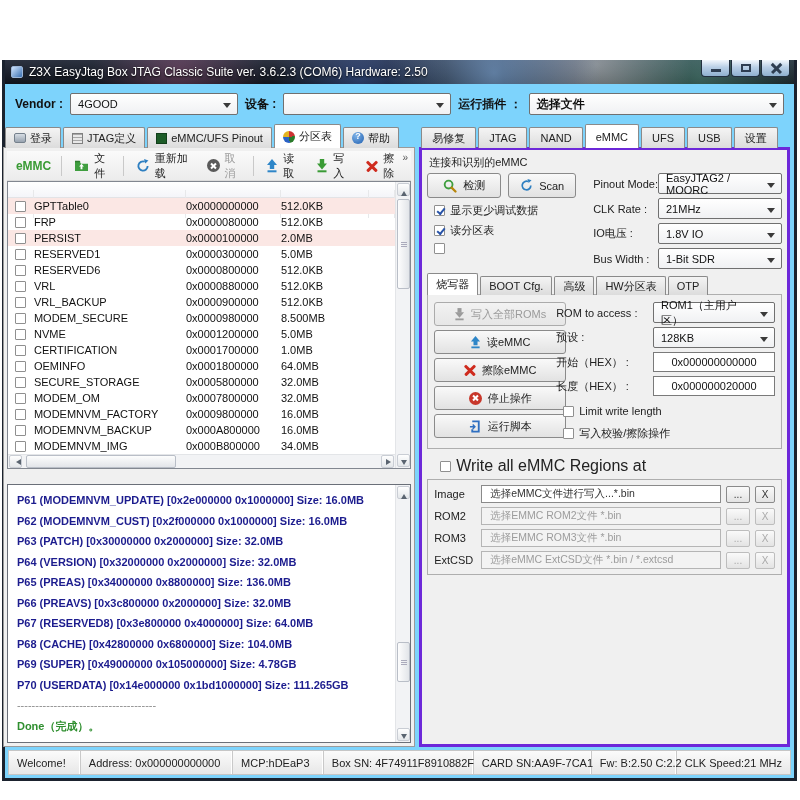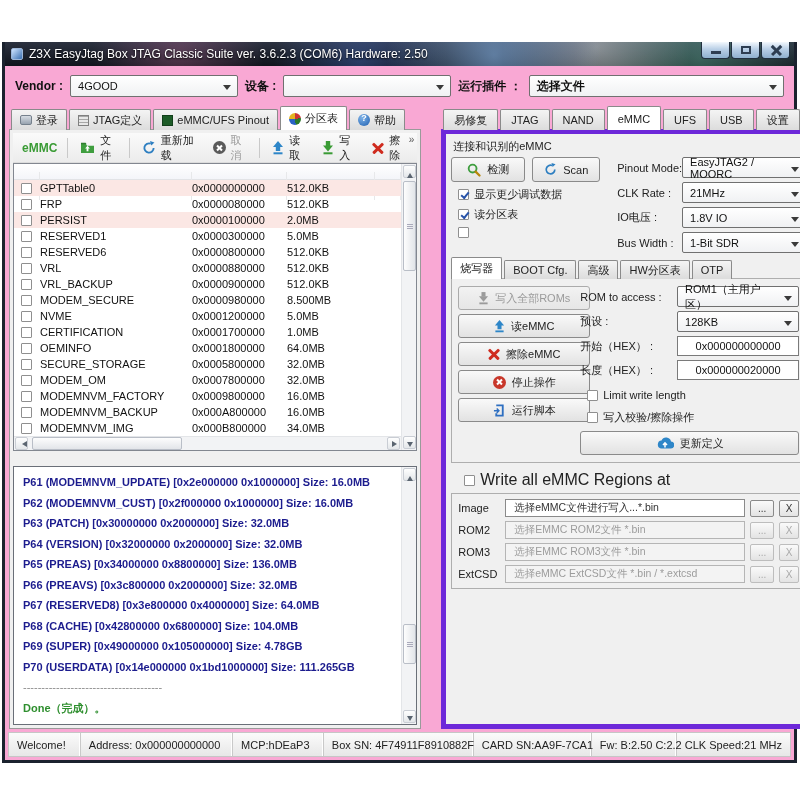--- a/index.html
+++ b/index.html
@@ -1,21 +1,21 @@
 <!DOCTYPE html>
 <html><head>
 <meta charset="utf-8">
 <style>
   * { margin:0; padding:0; box-sizing:border-box; }
   html,body { width:800px; height:800px; background:#fff; font-family:"Liberation Sans","DejaVu Sans",sans-serif; }
   .page { position:relative; width:800px; height:800px; background:#fff; overflow:hidden; }
 
   
-  .window { position:absolute; left:2px; top:42px; width:795px; height:721px;
-            background:#f9a8d4; border:3px solid #1b222e; border-top:0; }
+  .window { position:absolute; left:2px; top:60px; width:795px; height:721px;
+            background:#7dd3fc; border:3px solid #1b222e; border-top:0; }
   .titlebar { position:relative; height:24px; color:#fff; font-size:12px;
     background:
       radial-gradient(circle at 62% 55%, rgba(150,200,255,.55), transparent 22%),
       radial-gradient(circle at 75% 20%, rgba(255,255,255,.45), transparent 16%),
       radial-gradient(circle at 88% 70%, rgba(140,255,210,.30), transparent 18%),
       radial-gradient(circle at 22% 40%, rgba(255,130,190,.25), transparent 14%),
       radial-gradient(circle at 45% 80%, rgba(90,140,255,.30), transparent 20%),
       linear-gradient(#2c3240,#10141c);
     display:flex; align-items:center; padding:0 6px; }
   .appicon { width:12px; height:12px; border:1px solid #9db6d8; border-radius:2px;
@@ -35,21 +35,21 @@
   .tlabel { font-weight:bold; white-space:nowrap; }
   .combo { position:relative; height:22px; border:1px solid #707070; border-radius:2px;
     background:linear-gradient(#fff,#f0f1f3); display:flex; align-items:center;
     padding:0 20px 0 7px; font-size:11px; color:#111; }
   .combo::after { content:""; position:absolute; right:6px; top:9px;
     border:4px solid transparent; border-top:5px solid #3a3a3a; }
   .combo.bold { font-weight:bold; font-size:12px; }
   .w-vendor{ width:168px; } .w-device{ width:168px; } .w-plugin{ flex:1; }
 
   
-  .main { position:absolute; left:4px; right:4px; top:64px; bottom:31px; display:flex; gap:20px; }
+  .main { position:absolute; left:4px; right:4px; top:64px; bottom:31px; display:flex; gap:4px;justify-content:flex-end; }
   .leftpane { width:414px; display:flex; flex-direction:column; }
   .rightpane { flex:1; display:flex; flex-direction:column; }
 
   
   .tabs { display:flex; align-items:flex-end; gap:2px; height:24px; padding-left:2px; position:relative; z-index:2; }
   .tab { display:flex; align-items:center; gap:4px; height:21px; padding:0 8px;
     border:1px solid #8a8a8a; border-bottom:0; border-radius:2px 2px 0 0;
     background:linear-gradient(#f4f4f4,#dcdcdc); font-size:11px; color:#222; white-space:nowrap; }
   .tab.active { height:24px; background:#fff; }
   .pageframe { border:1px solid #9a9a9a; background:#f0f0f0; margin-top:-1px; flex:1;
@@ -115,21 +115,21 @@
   
   .log { flex:1; margin-top:15px; border:1px solid #6a6f78; background:#fff; position:relative;
     padding:5px 24px 5px 9px; overflow:hidden; min-height:0; }
   .logline { font-size:11px; font-weight:bold; color:#1c1c8e; line-height:20.5px; white-space:nowrap; }
   .logline.dash { color:#8a8a8a; font-weight:normal; }
   .logline.ok { color:#2f8f2f; }
   .log .vscroll { position:absolute; right:0; top:0; bottom:0; }
 
   
   .rtabs .tab { padding:0 10px; }
-  .rpage { border:5px solid #6d28d9; margin-top:-1px; flex:1; background:#f0f0f0; padding:4px 5px; display:flex; flex-direction:column; min-height:0; }
+  .rpage { border:3px solid #6d28d9; margin-top:-1px; flex:1; background:#f0f0f0; padding:4px 5px; display:flex; flex-direction:column; min-height:0; }
   .grouplabel { font-size:11px; color:#222; margin:1px 0 3px 2px; }
   .connect { display:flex; gap:6px; }
   .c-left { width:160px; }
   .cbtnrow { display:flex; gap:7px; }
   .btn { border:1px solid #8a8a8a; border-radius:3px; background:linear-gradient(#f9f9f9,#e2e2e2);
     display:flex; align-items:center; justify-content:center; gap:6px; font-size:11px; color:#222; }
   .btn-detect { width:74px; height:25px; } .btn-scan { width:68px; height:25px; }
   .cbline { display:flex; align-items:center; gap:5px; font-size:11px; color:#222; margin-top:5px; }
   .c-right { flex:1; display:flex; flex-direction:column; gap:4px; }
   .frow { display:flex; align-items:center; justify-content:space-between; }
@@ -577,27 +577,20 @@
                 <span class="tinput">0x000000020000</span>
                 </div>
               <div class="cbline">
                 <span class="cbx"></span>
                 <span>Limit write length</span>
                 </div>
               <div class="cbline">
                 <span class="cbx"></span>
                 <span>写入校验/擦除操作</span>
                 </div>
-              <span class="btn updbtn">
-                <svg width="18" height="12" viewBox="0 0 18 12">
-                    <path d="M5 11.5a4 4 0 0 1 .5-7.9A5 5 0 0 1 15 4.5a3.4 3.4 0 0 1-.5 7z" fill="#2e86c8"></path>
-                    <path d="M9 10.5V6.2M7 8l2-2.2L11 8" stroke="#fff" stroke-width="1.5" fill="none"></path>
-                  </svg>
-                <span>更新定义</span>
-                </span>
             </div>
           </div>
 
           <div class="regline">
             <span class="cbx"></span>
             <span>Write all eMMC Regions at</span>
             </div>
 
           <div class="filesbox">
             <div class="filerow">

